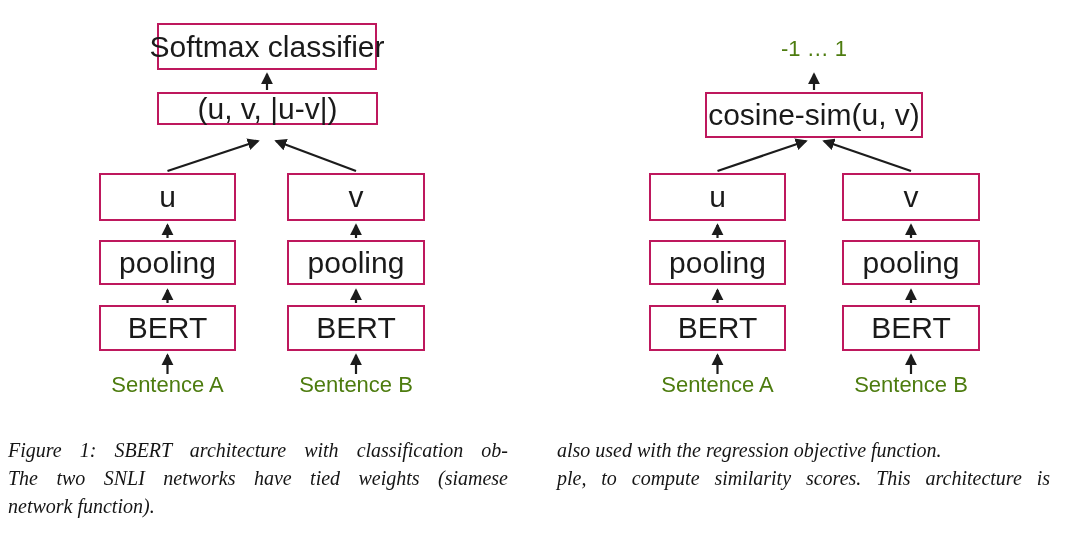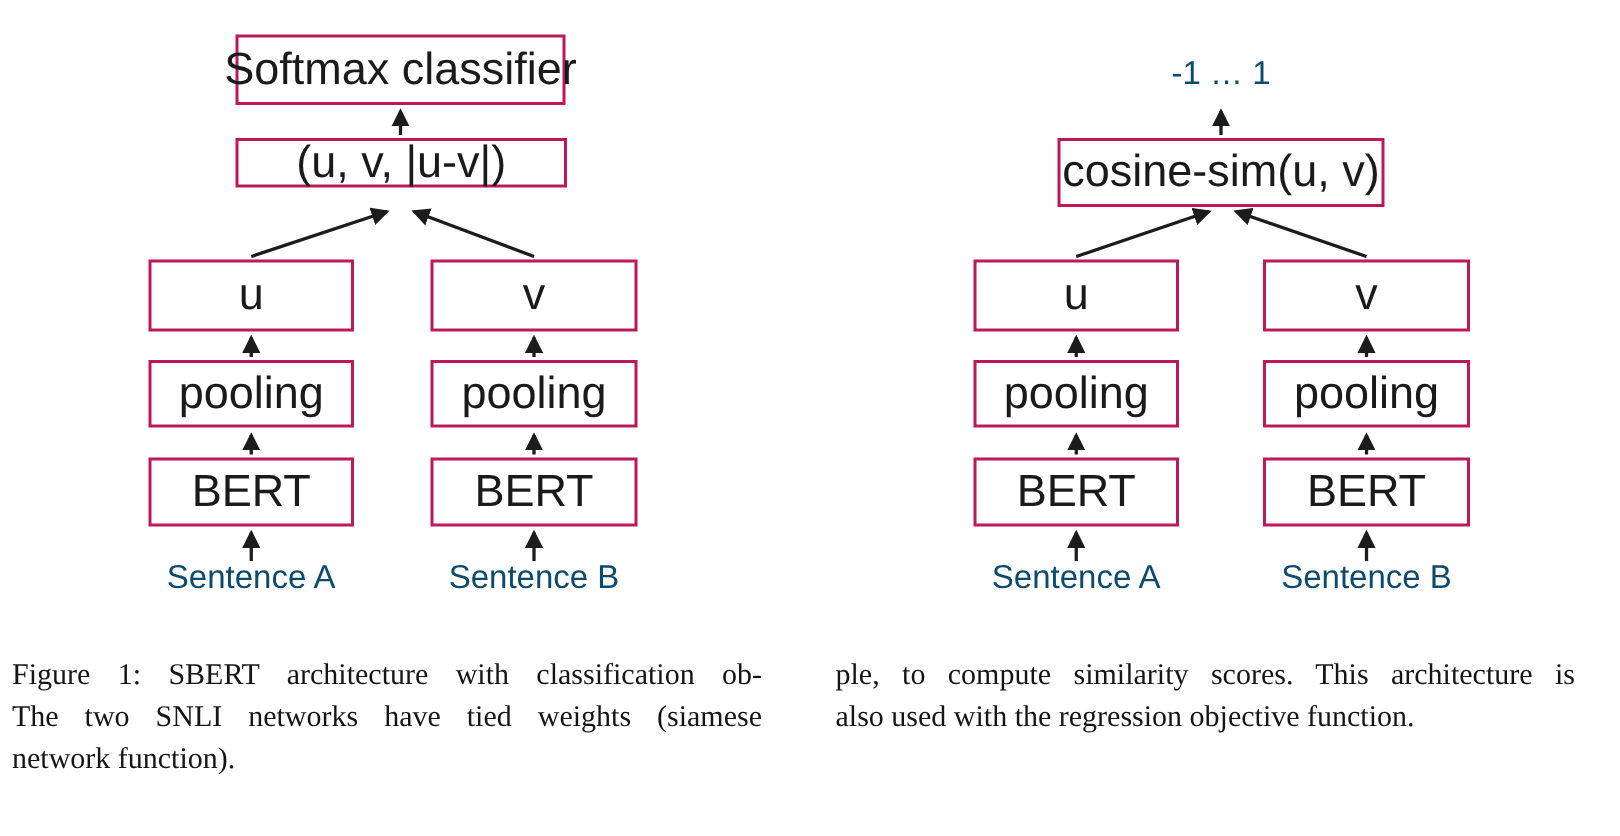--- a/index.html
+++ b/index.html
@@ -30,29 +30,30 @@
     color: #1a1a1a;
     white-space: nowrap;
   }
   .dlabel {
     position: absolute;
     display: flex;
     align-items: center;
     justify-content: center;
     font-size: 22px;
     line-height: 1;
-    color: #0c4a6e;
+    color: #4d7c0f;
     white-space: nowrap;
   }
   .caption {
     position: absolute;
     font-family: "Liberation Serif", serif;
     font-size: 20px;
     line-height: 28px;
     color: #151515;
+    font-style: italic;
   }
   .cap-line {
     text-align: justify;
     text-align-last: justify;
     white-space: nowrap;
   }
   .cap-line.last {
     text-align-last: left;
   }
 </style>
@@ -116,18 +117,18 @@
     <div class="dbox" style="left:649px; top:173px; width:137px; height:48px;">u</div>
     <div class="dbox" style="left:842px; top:173px; width:138px; height:48px;">v</div>
     <div class="dbox" style="left:649px; top:240px; width:137px; height:45px;">pooling</div>
     <div class="dbox" style="left:842px; top:240px; width:138px; height:45px;">pooling</div>
     <div class="dbox" style="left:649px; top:305px; width:137px; height:46px;">BERT</div>
     <div class="dbox" style="left:842px; top:305px; width:138px; height:46px;">BERT</div>
     <div class="dlabel" style="left:649px; top:372px; width:137px; height:26px;">Sentence A</div>
     <div class="dlabel" style="left:842px; top:372px; width:138px; height:26px;">Sentence B</div>
 
     <div class="caption" style="left:557px; top:436px; width:493px;">
+      <div class="cap-line last">also used with the regression objective function.</div>
       <div class="cap-line">ple, to compute similarity scores. This architecture is</div>
-      <div class="cap-line last">also used with the regression objective function.</div>
     </div>
   </div>
 
 </div>
 
 </body></html>

